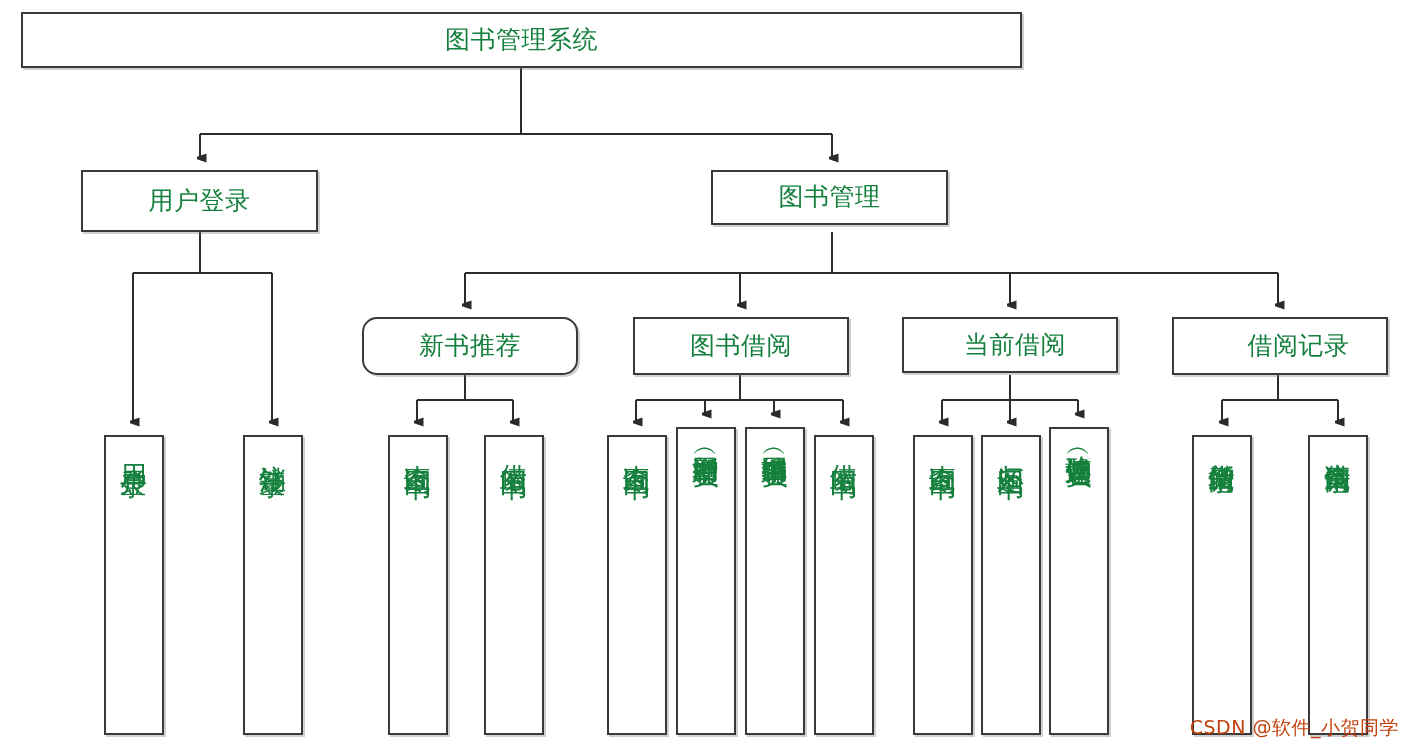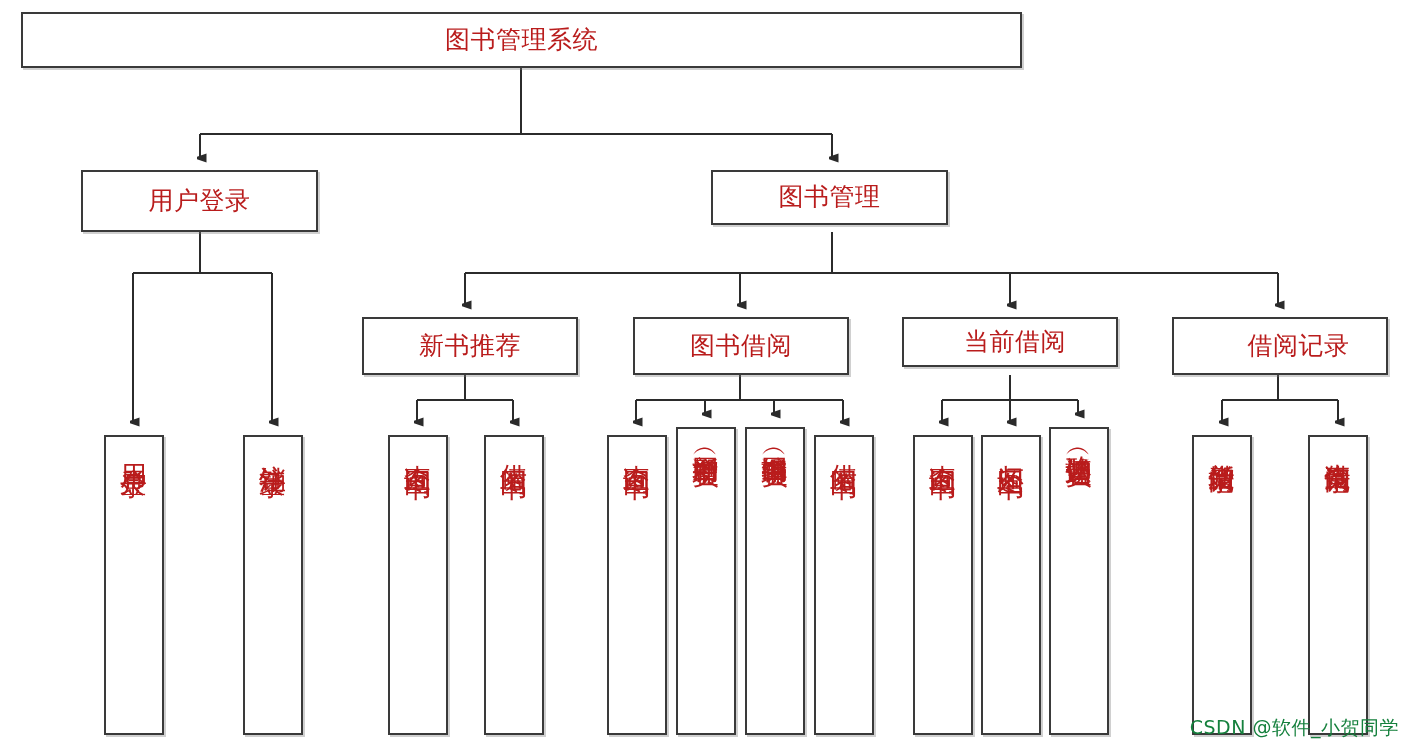--- a/index.html
+++ b/index.html
@@ -27,21 +27,21 @@
   }
   .node {
     position: absolute;
     box-sizing: border-box;
     background: #ffffff;
     border: 2.5px solid #3a3a3a;
     box-shadow: 2px 2px 0 rgba(120,120,120,0.35);
     display: flex;
     align-items: center;
     justify-content: center;
-    color: #b91c1c;
+    color: #15803d;
   }
   .node .lbl {
     display: block;
     text-align: center;
     line-height: 1.05;
     white-space: nowrap;
   }
   
   .h-node .lbl {
     font-size: 25px;
@@ -64,21 +64,21 @@
   }
   .v-node.tall .lbl {
     font-size: 26px;
     letter-spacing: 1px;
   }
   .watermark {
     position: absolute;
     right: 6px;
     bottom: 6px;
     font-size: 19px;
-    color: #15803d;
+    color: #c2410c;
     letter-spacing: 0.5px;
     white-space: nowrap;
   }
 </style>
 </head>
 <body>
 
 <div id="canvas">
 
   <svg id="edges" viewBox="0 0 1405 747">
@@ -138,29 +138,29 @@
   </div>
 
   <div class="node h-node" style="left:81px; top:170px; width:237px; height:62px;">
     <span class="lbl">用户登录</span>
   </div>
 
   <div class="node h-node" style="left:711px; top:170px; width:237px; height:55px;">
     <span class="lbl">图书管理</span>
   </div>
 
-  <div class="node h-node" style="left:362px; top:317px; width:216px; height:58px;">
+  <div class="node h-node" style="left:362px; top:317px; width:216px; height:58px;border-radius:15px;">
     <span class="lbl">新书推荐</span>
   </div>
 
   <div class="node h-node" style="left:633px; top:317px; width:216px; height:58px;font-family:Liberation Serif, serif;">
     <span class="lbl">图书借阅</span>
   </div>
 
-  <div class="node h-node" style="left:902px; top:317px; width:216px; height:50px;padding-left:10px;">
+  <div class="node h-node" style="left:902px; top:317px; width:216px; height:56px;padding-left:10px;">
     <span class="lbl">当前借阅</span>
   </div>
 
   <div class="node h-node" style="left:1172px; top:317px; width:216px; height:58px;padding-left:37px;">
     <span class="lbl">借阅记录</span>
   </div>
 
   <div class="node v-node" style="left:104px; top:435px; width:60px; height:300px;">
     <span class="lbl">用户登录</span>
   </div>

